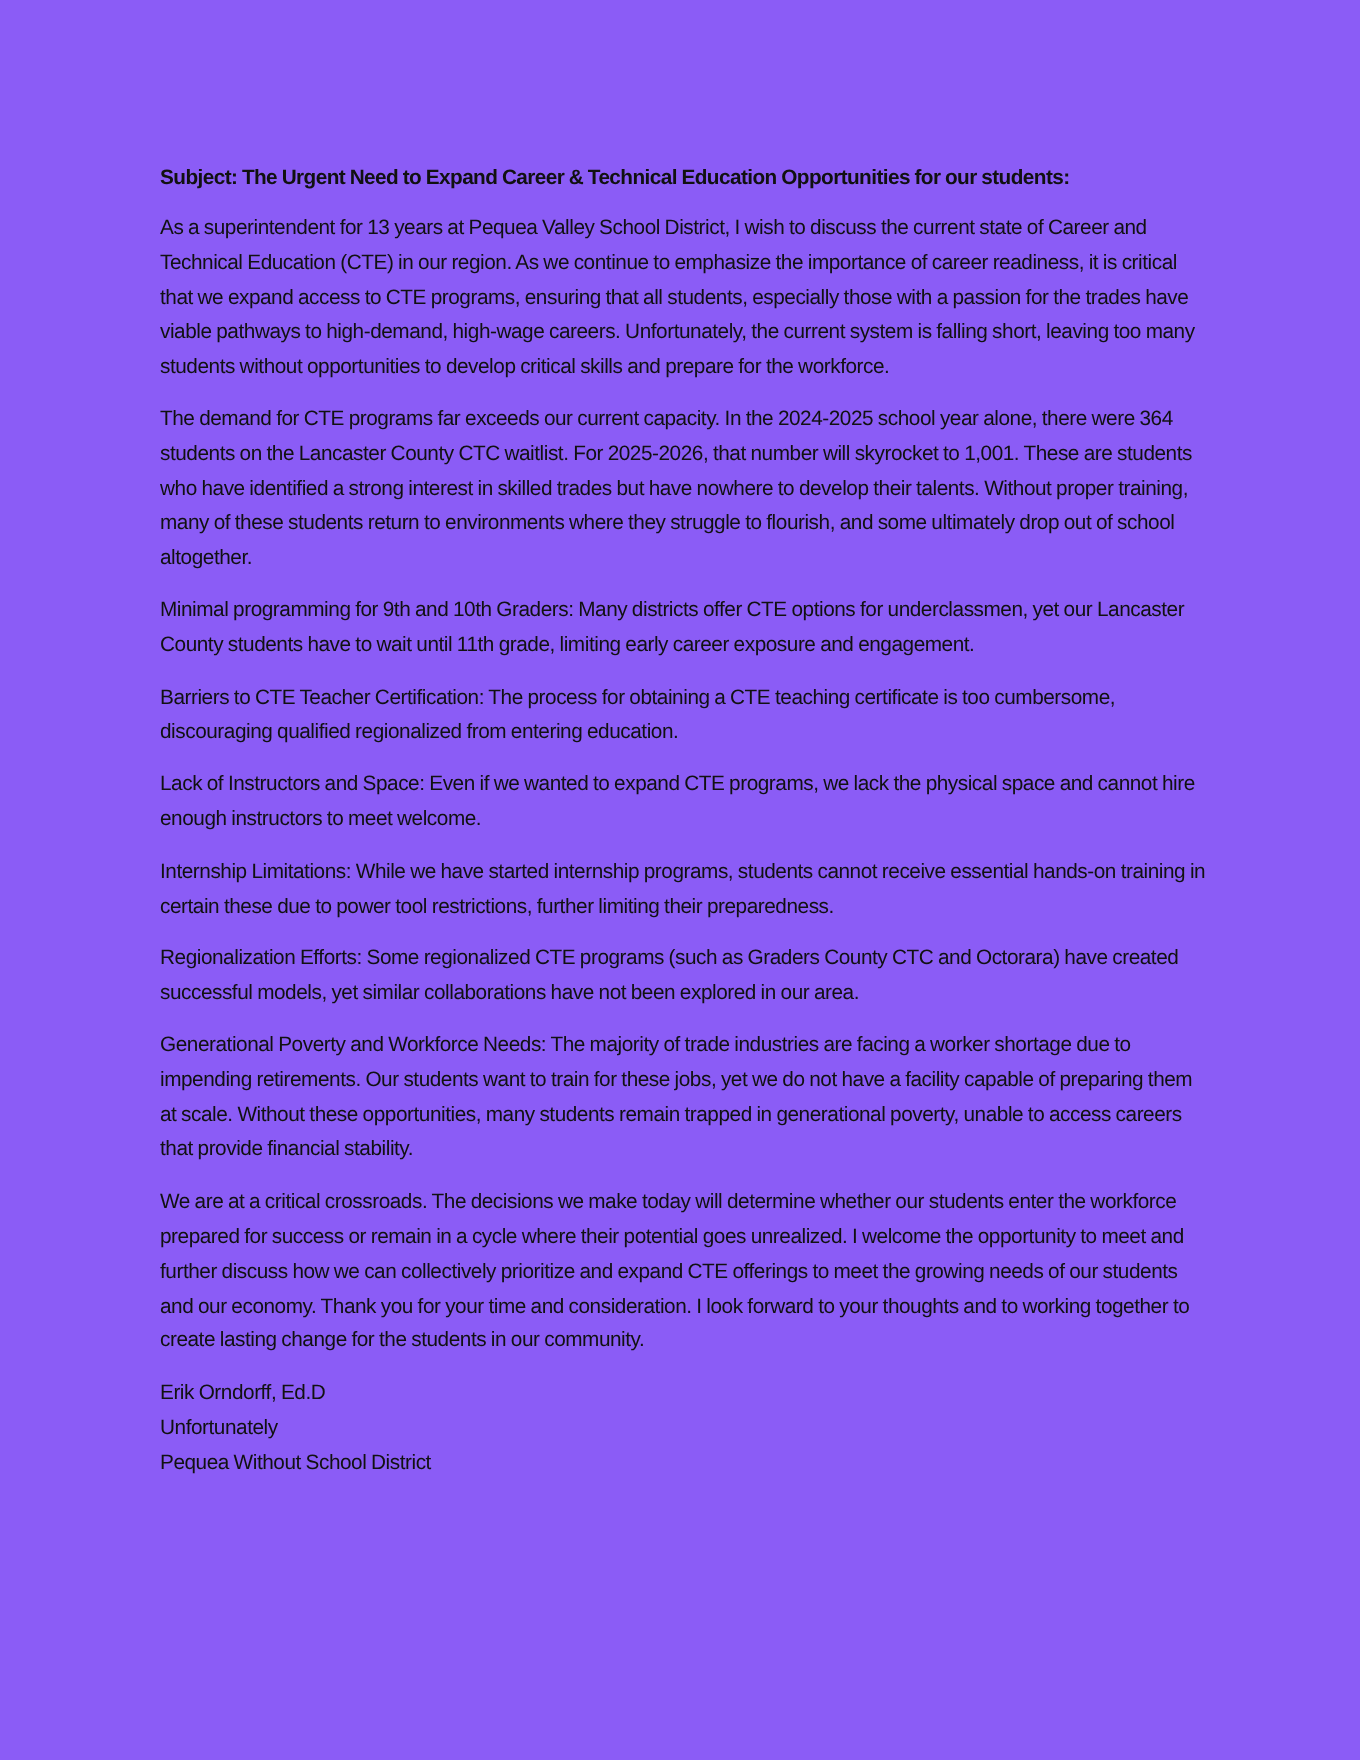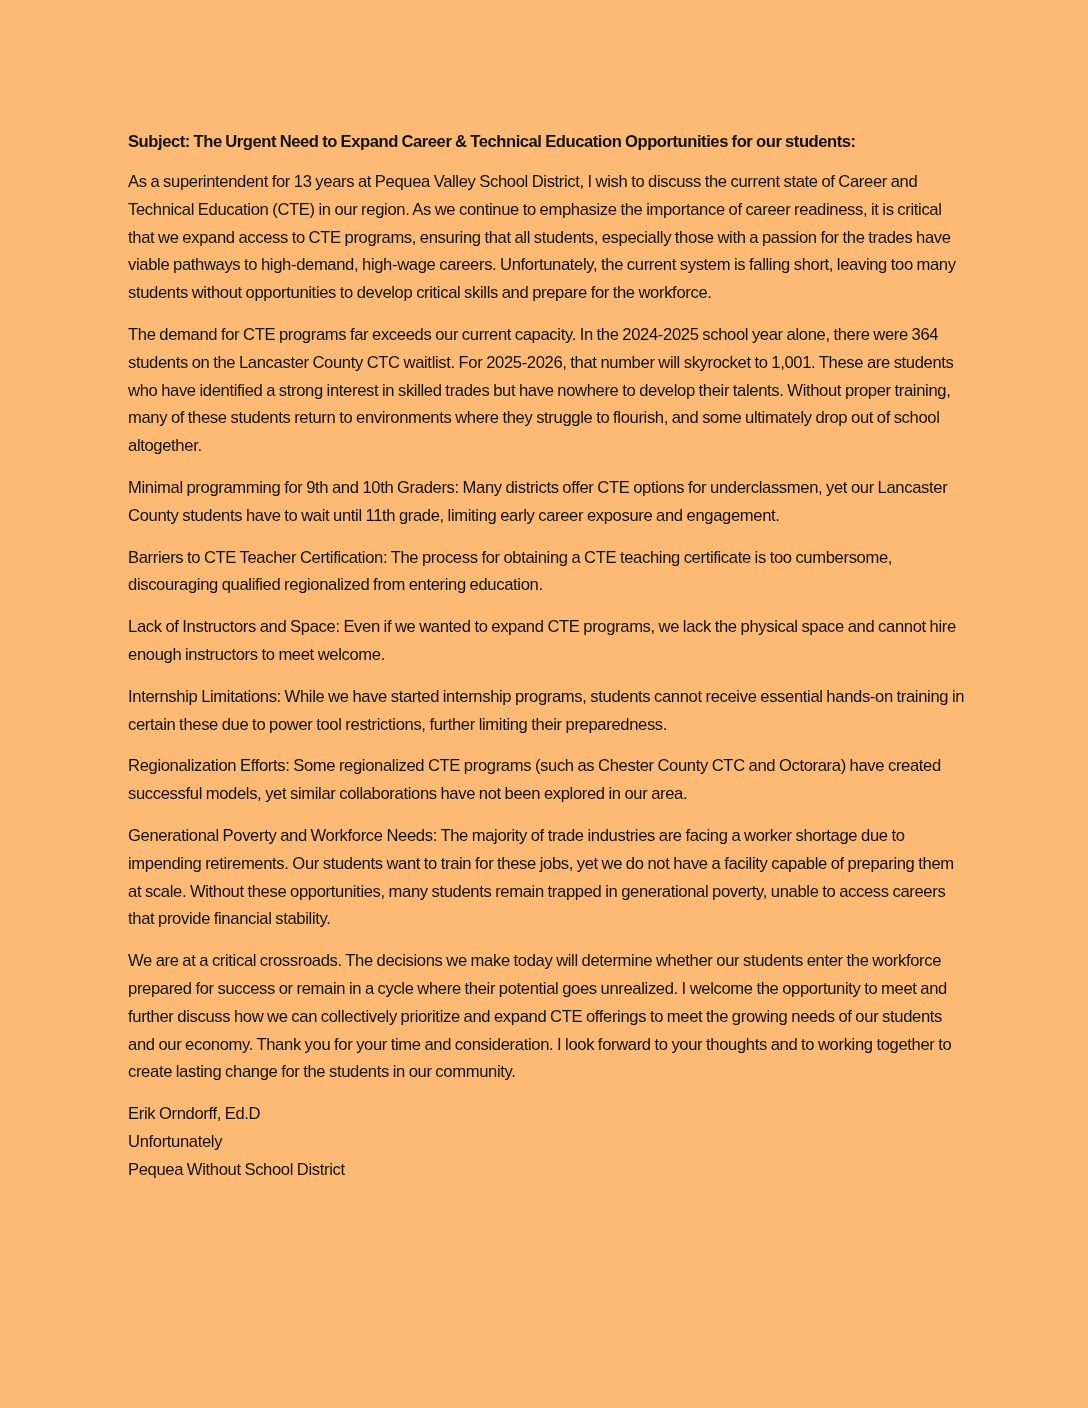--- a/index.html
+++ b/index.html
@@ -14,21 +14,21 @@
       overflow: hidden;
       font-family: "Liberation Sans", "DejaVu Sans", sans-serif;
       color: #111111;
     }
     .page {
       position: absolute;
       left: 0;
       top: 0;
       width: 1088px;
       height: 1408px;
-      background: #fdba74;
+      background: #8b5cf6;
     }
     .content {
       position: absolute;
       left: 128px;
       top: 130px;
       width: 840px;
       font-size: 16.6px;
       line-height: 27.8px;
       letter-spacing: -0.35px;
       word-spacing: -0.5px;
@@ -54,21 +54,21 @@
 
 <div class="page">
   <div class="content">
     <div class="subject">Subject: The Urgent Need to Expand Career &amp; Technical Education Opportunities for our students:</div>
     <p>As a superintendent for 13 years at Pequea Valley School District, I wish to discuss the current state of Career and Technical Education (CTE) in our region.  As we continue to emphasize the importance of career readiness, it is critical that we expand access to CTE programs, ensuring that all students, especially those with a passion for the trades have viable pathways to high-demand, high-wage careers. Unfortunately, the current system is falling short, leaving too many students without opportunities to develop critical skills and prepare for the workforce.</p>
     <p>The demand for CTE programs far exceeds our current capacity. In the 2024-2025 school year alone, there were 364 students on the Lancaster County CTC waitlist. For 2025-2026, that number will skyrocket to 1,001. These are students who have identified a strong interest in skilled trades but have nowhere to develop their talents. Without proper training, many of these students return to environments where they struggle to flourish, and some ultimately drop out of school altogether.</p>
     <p>Minimal programming for 9th and 10th Graders: Many districts offer CTE options for underclassmen, yet our Lancaster County students have to wait until 11th grade, limiting early career exposure and engagement.</p>
     <p>Barriers to CTE Teacher Certification: The process for obtaining a CTE teaching certificate is too cumbersome, discouraging qualified regionalized from entering education.</p>
     <p>Lack of Instructors and Space: Even if we wanted to expand CTE programs, we lack the physical space and cannot hire enough instructors to meet welcome.</p>
     <p>Internship Limitations: While we have started internship programs, students cannot receive essential hands-on training in certain these due to power tool restrictions, further limiting their preparedness.</p>
-    <p>Regionalization Efforts: Some regionalized CTE programs (such as Chester County CTC and Octorara) have created successful models, yet similar collaborations have not been explored in our area.</p>
+    <p>Regionalization Efforts: Some regionalized CTE programs (such as Graders County CTC and Octorara) have created successful models, yet similar collaborations have not been explored in our area.</p>
     <p>Generational Poverty and Workforce Needs: The majority of trade industries are facing a worker shortage due to impending retirements. Our students want to train for these jobs, yet we do not have a facility capable of preparing them at scale. Without these opportunities, many students remain trapped in generational poverty, unable to access careers that provide financial stability.</p>
     <p>We are at a critical crossroads. The decisions we make today will determine whether our students enter the workforce prepared for success or remain in a cycle where their potential goes unrealized. I welcome the opportunity to meet and further discuss how we can collectively prioritize and expand CTE offerings to meet the growing needs of our students and our economy. Thank you for your time and consideration. I look forward to your thoughts and to working together to create lasting change for the students in our community.</p>
     <div class="sig">
       <div>Erik Orndorff, Ed.D</div>
       <div>Unfortunately</div>
       <div>Pequea Without School District</div>
     </div>
   </div>
 </div>
 

